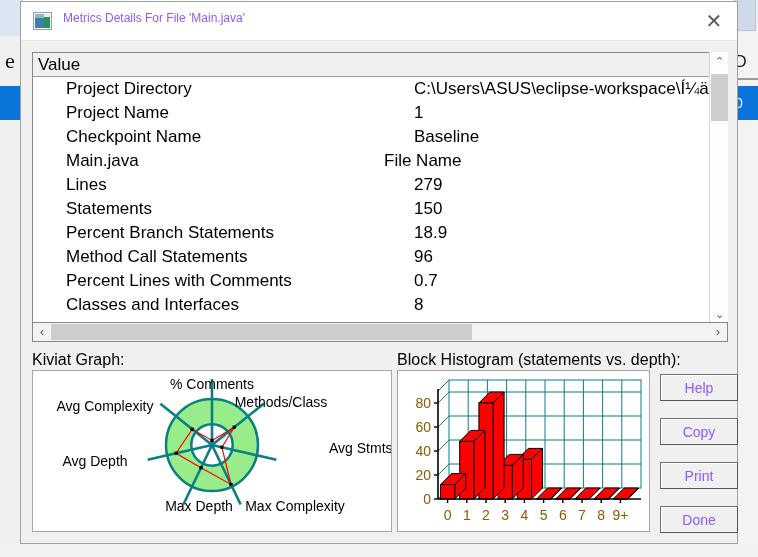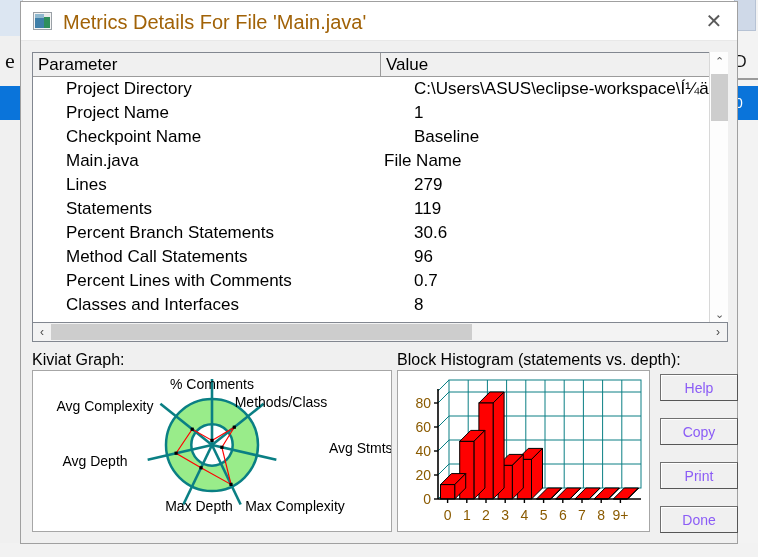--- a/index.html
+++ b/index.html
@@ -35,21 +35,21 @@
   .title-icon{
     position:absolute;left:12px;top:10px;width:19px;height:18px;
     background:#f4f4f4;border:1px solid #9aa0a6;box-sizing:border-box;
   }
   .title-icon i{position:absolute;display:block;}
   .ti-a{left:1px;top:1px;width:9px;height:14px;background:#3f7fa8;}
   .ti-b{left:10px;top:1px;width:6px;height:14px;background:#e9e9e9;}
   .ti-c{left:10px;top:4px;width:6px;height:11px;background:#2f8f5b;}
   .ti-d{left:1px;top:1px;width:9px;height:4px;background:#8fb8cf;}
   .title-text{
-    position:absolute;left:42px;top:9px;font-size:20px;color:#a16207;
+    position:absolute;left:42px;top:9px;font-size:12px;color:#8b5cf6;
     white-space:nowrap;
   }
   .close-btn{
     position:absolute;right:0;top:0;width:46px;height:38px;
     display:flex;align-items:center;justify-content:center;
     color:#5a5a5a;font-size:20px;line-height:1;cursor:default;
   }
 
   
   .table-wrap{
@@ -148,21 +148,20 @@
         <i class="ti-d"></i>
         <i class="ti-b"></i>
         <i class="ti-c"></i>
     </div>
     <div class="title-text">Metrics Details For File 'Main.java'</div>
     <div class="close-btn">✕</div>
   </div>
 
   <div class="table-wrap">
     <div class="tbl-head">
-      <div class="th c1">Parameter</div>
       <div class="th c2">Value</div>
     </div>
     <div class="tbl-body">
       <div class="row">
         <div class="cell c1">Project Directory</div>
         <div class="cell c2">C:\Users\ASUS\eclipse-workspace\Í¼ä</div>
       </div>
       <div class="row">
         <div class="cell c1">Project Name</div>
         <div class="cell c2">1</div>
@@ -174,25 +173,25 @@
       <div class="row">
         <div class="cell c2">Main.java</div>
         <div class="cell c1">File Name</div>
       </div>
       <div class="row">
         <div class="cell c1">Lines</div>
         <div class="cell c2">279</div>
       </div>
       <div class="row">
         <div class="cell c1">Statements</div>
-        <div class="cell c2">119</div>
+        <div class="cell c2">150</div>
       </div>
       <div class="row">
         <div class="cell c1">Percent Branch Statements</div>
-        <div class="cell c2">30.6</div>
+        <div class="cell c2">18.9</div>
       </div>
       <div class="row">
         <div class="cell c1">Method Call Statements</div>
         <div class="cell c2">96</div>
       </div>
       <div class="row">
         <div class="cell c1">Percent Lines with Comments</div>
         <div class="cell c2">0.7</div>
       </div>
       <div class="row">

